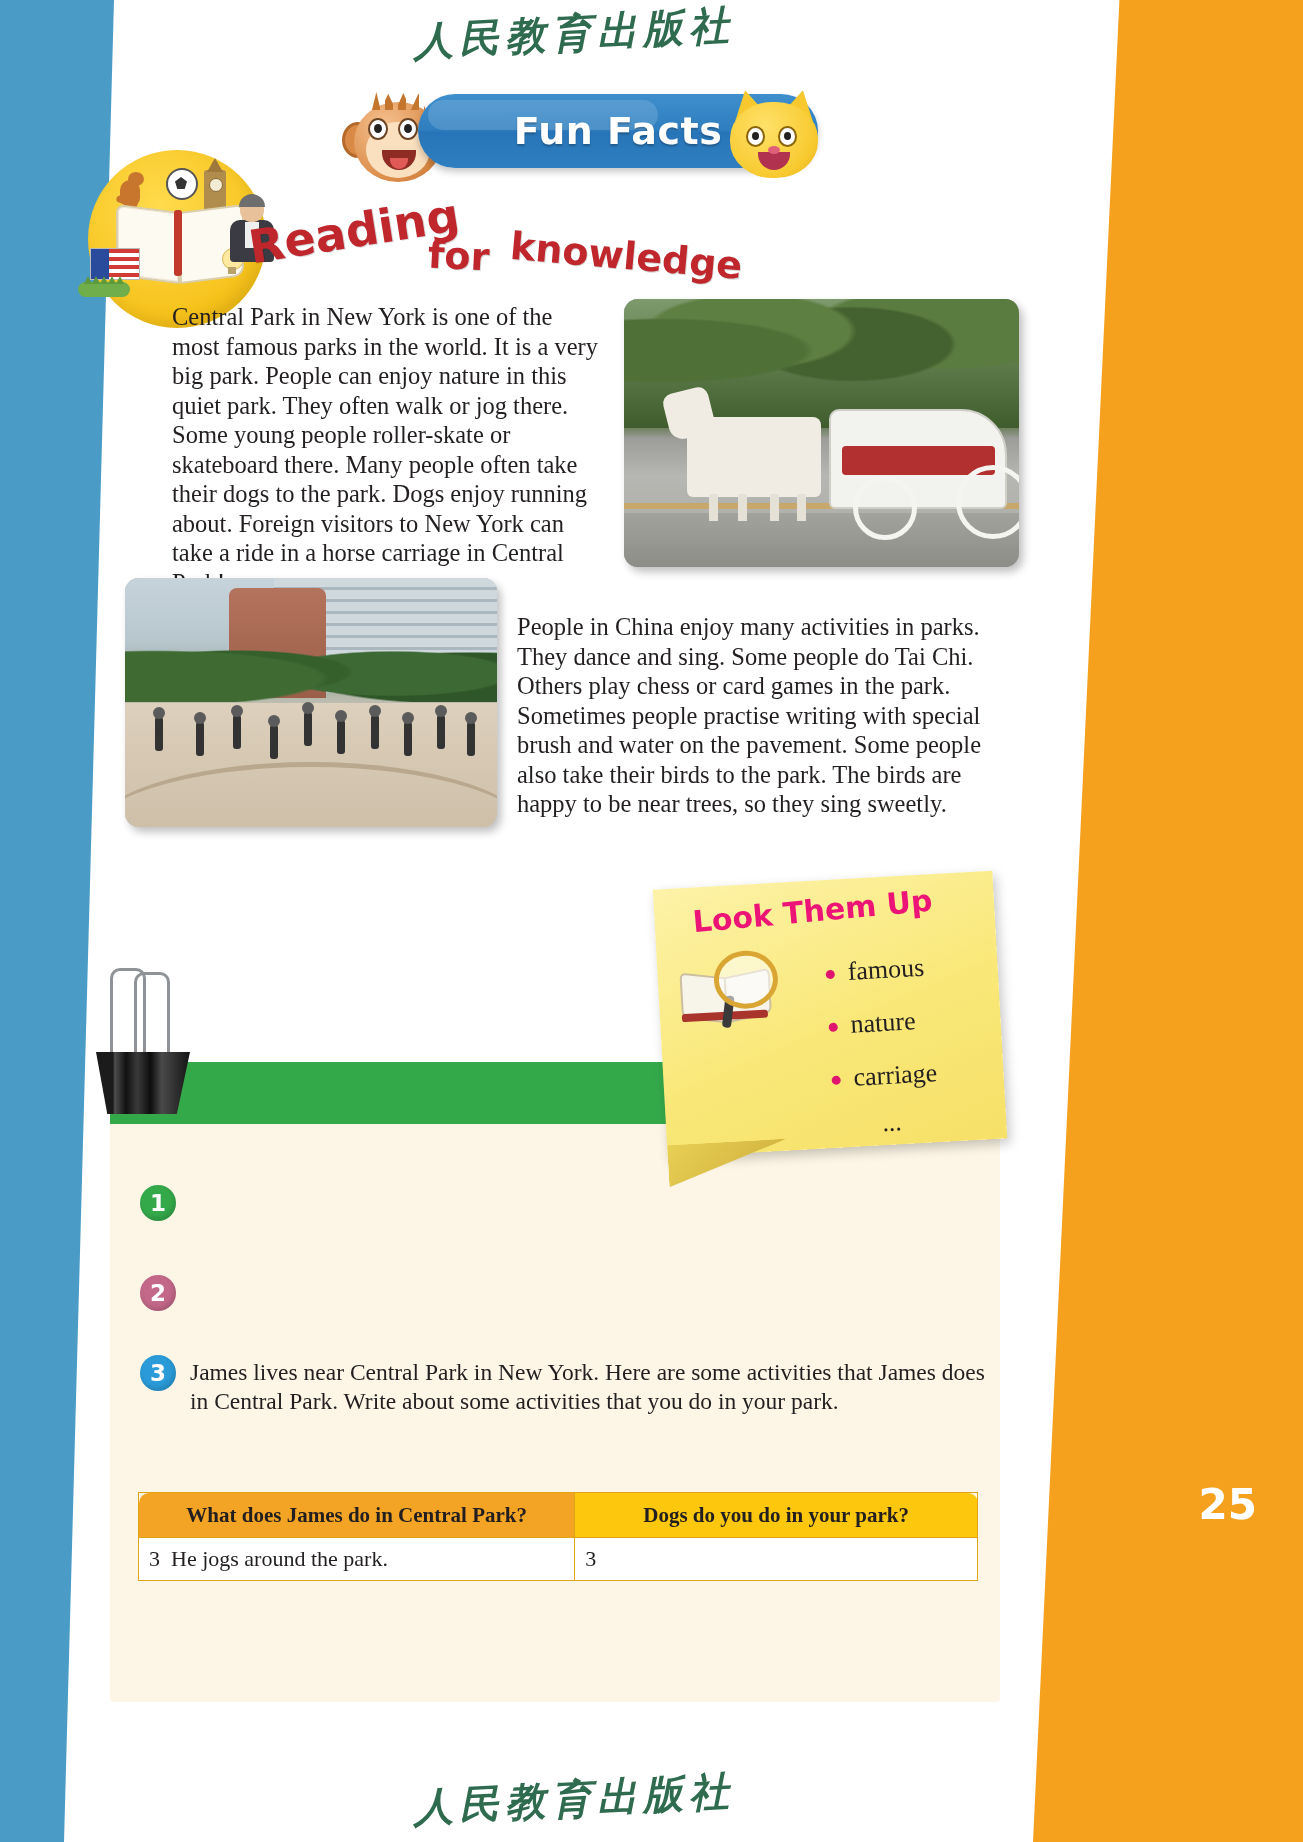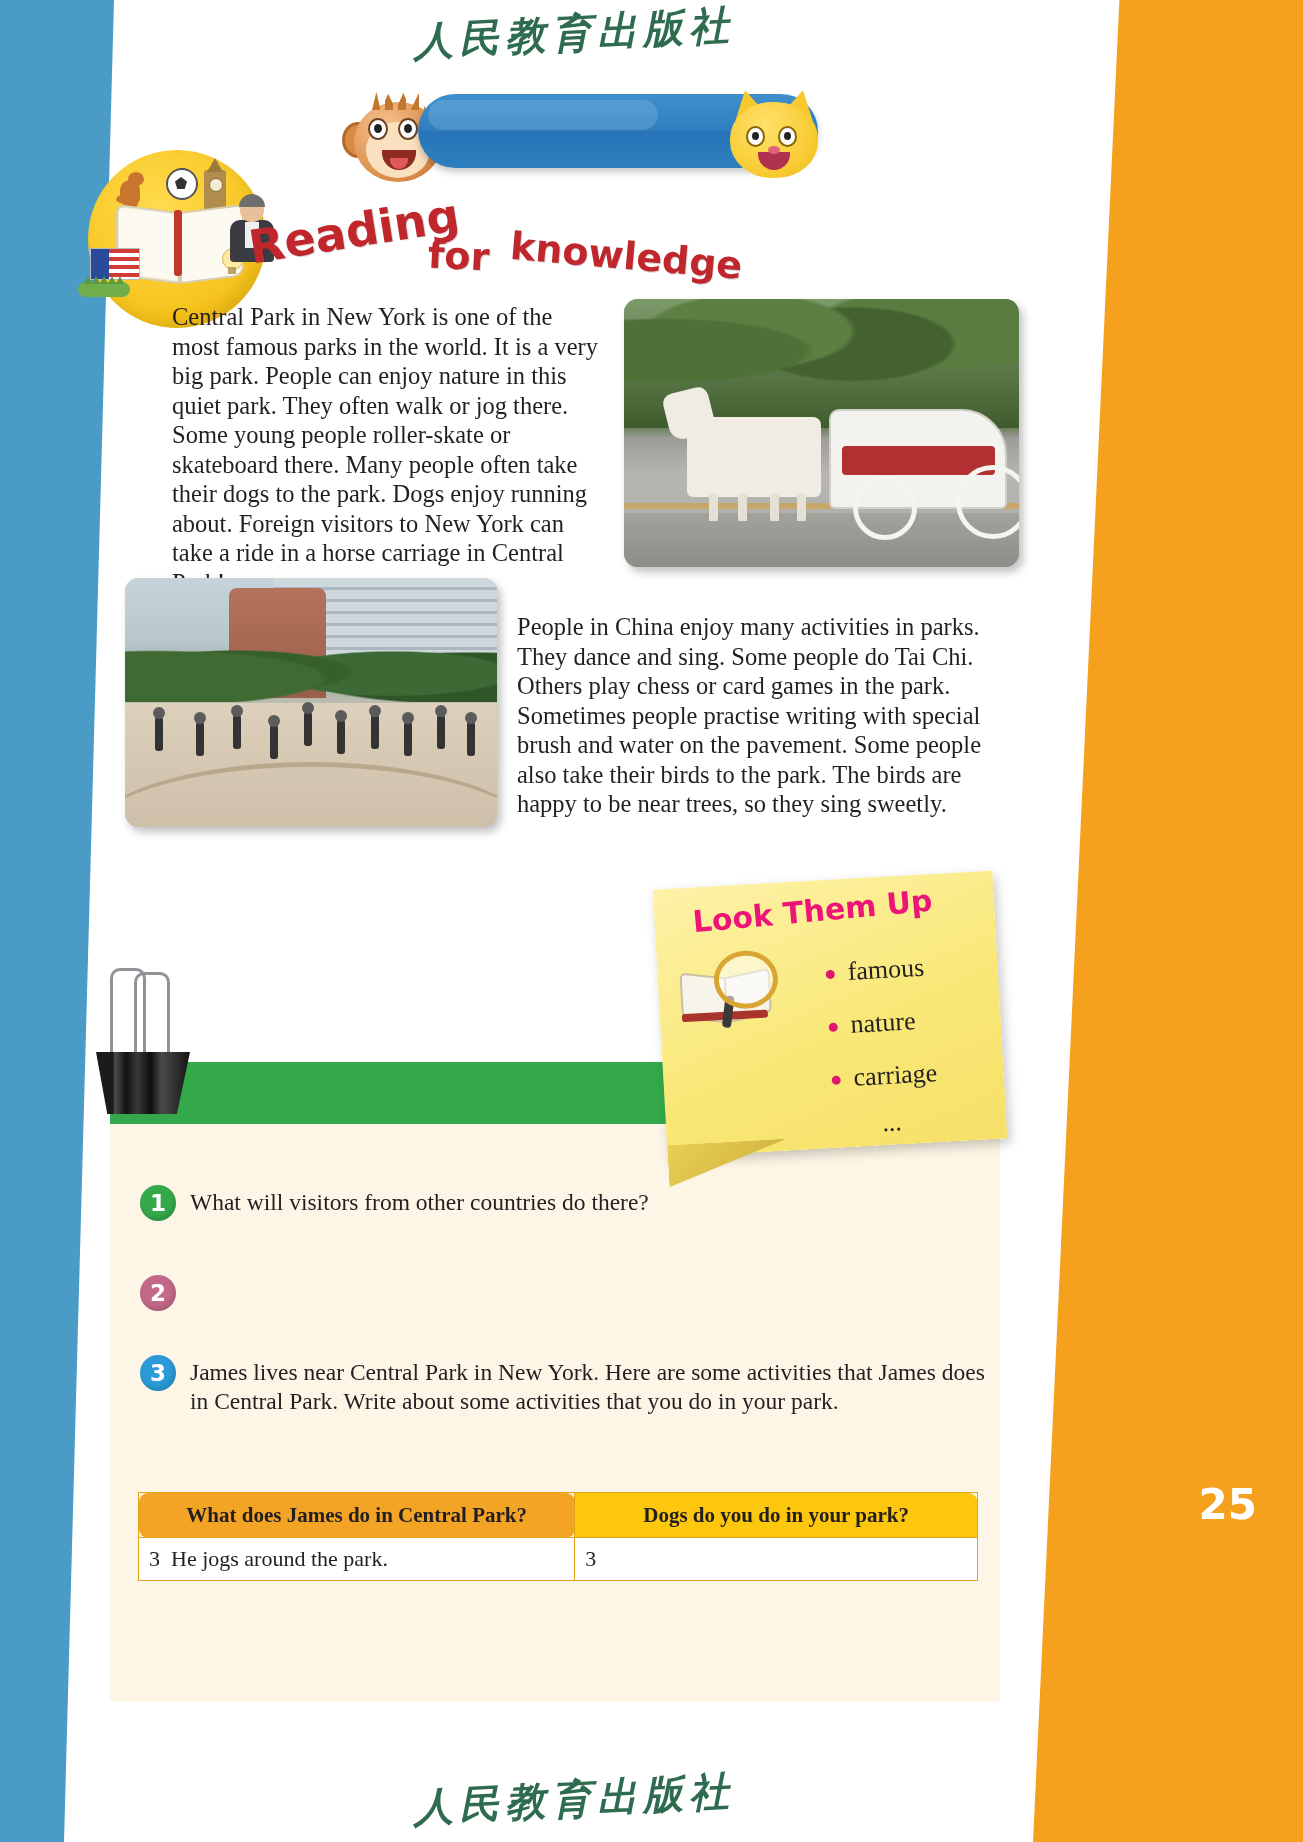--- a/index.html
+++ b/index.html
@@ -326,20 +326,21 @@
       <div class="eye l">
           <i></i>
         </div>
         <div class="eye r">
           <i></i>
         </div>
       <div class="mouth"></div>
         <div class="tongue"></div>
     </div>
     <div class="funfacts-pill"></div>
+    <div class="funfacts-label">Fun Facts</div>
     <div class="cat">
       <div class="cear l"></div>
         <div class="cear r"></div>
       <div class="chead"></div>
       <div class="ceye l">
           <i></i>
         </div>
         <div class="ceye r">
           <i></i>
         </div>
@@ -427,21 +428,20 @@
   <div class="task-panel"></div>
   <div class="green-bar"></div>
   <div class="clip">
     <div class="wire w1"></div>
       <div class="wire w2"></div>
       <div class="body"></div>
   </div>
 
   <div class="qrow" id="q1">
     <div class="qbadge" style="background:#34a94a;">1</div>
-    <div class="qtext">What will visitors from other countries do there?</div>
   </div>
   <div class="qrow" id="q2">
     <div class="qbadge" style="background:#c4688a;">2</div>
   </div>
   <div class="qrow" id="q3">
     <div class="qbadge" style="background:#2a9bd8;">3</div>
     <div class="qtext">James lives near Central Park in New York. Here are some activities that James does in Central Park. Write about some activities that you do in your park.</div>
   </div>
 
   <div class="sticky">
@@ -459,21 +459,21 @@
       <li>famous</li>
       <li>nature</li>
       <li>carriage</li>
       <li class="dots">...</li>
     </ul>
   </div>
 
   <table class="tbl">
     <thead>
       <tr>
-        <th class="c1" style="width:52%;border-radius:9px;">What does James do in Central Park?</th>
+        <th class="c1" style="width:52%;">What does James do in Central Park?</th>
         <th class="c2" style="width:48%;">Dogs do you do in your park?</th>
       </tr>
     </thead>
     <tbody>
       <tr>
         <td><span class="n">3</span><span>He jogs around the park.</span></td>
         <td><span class="n">3</span><span></span></td>
       </tr>
     </tbody>
   </table>

